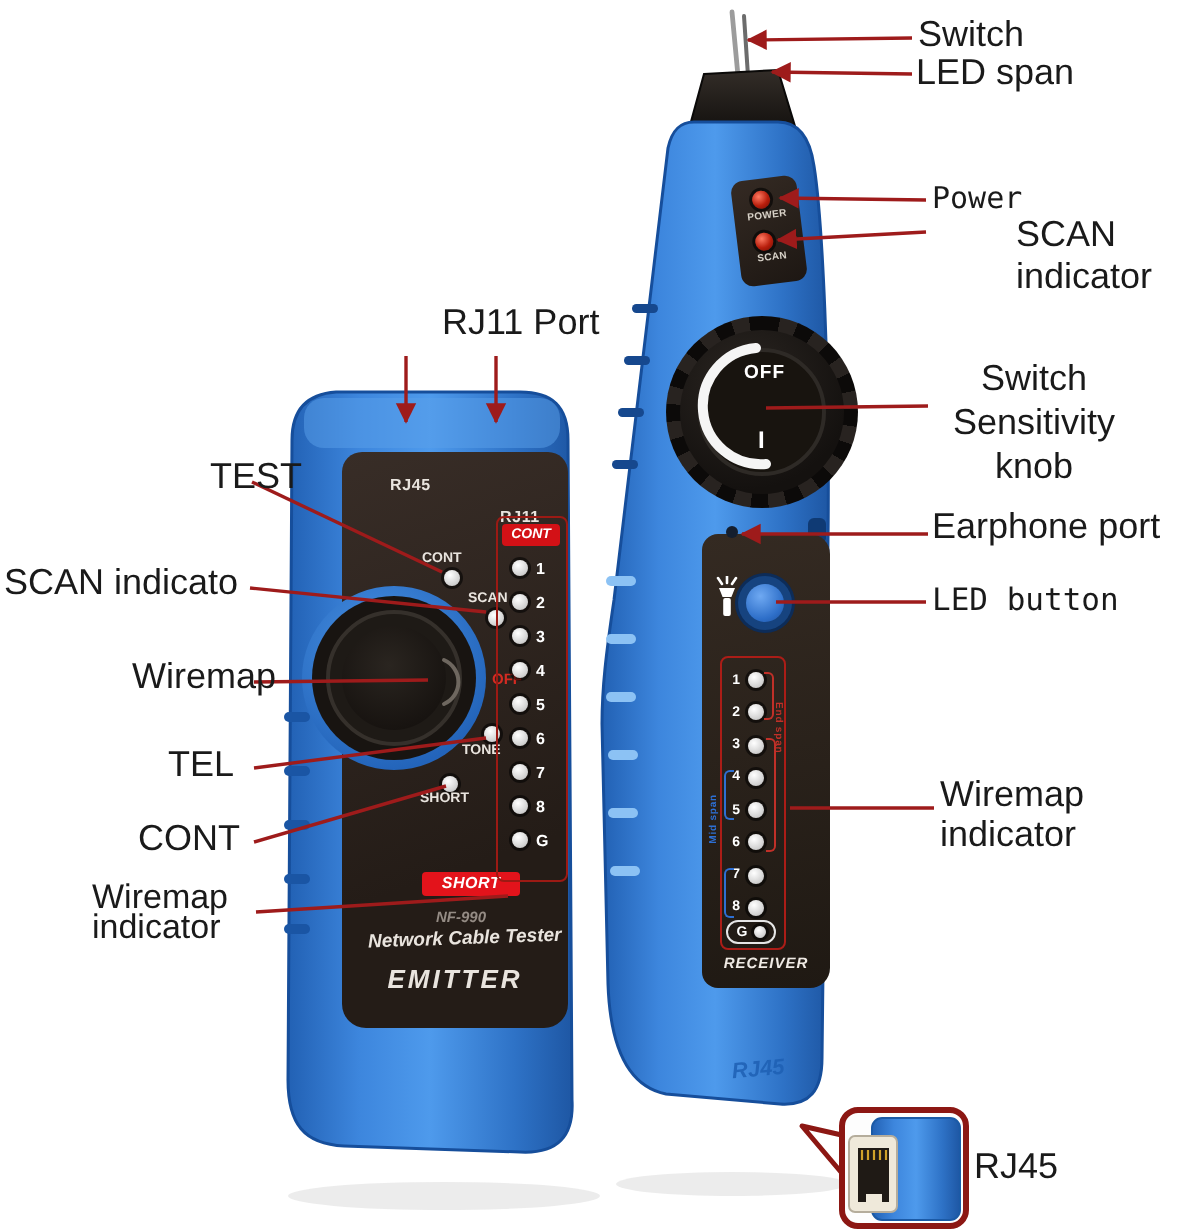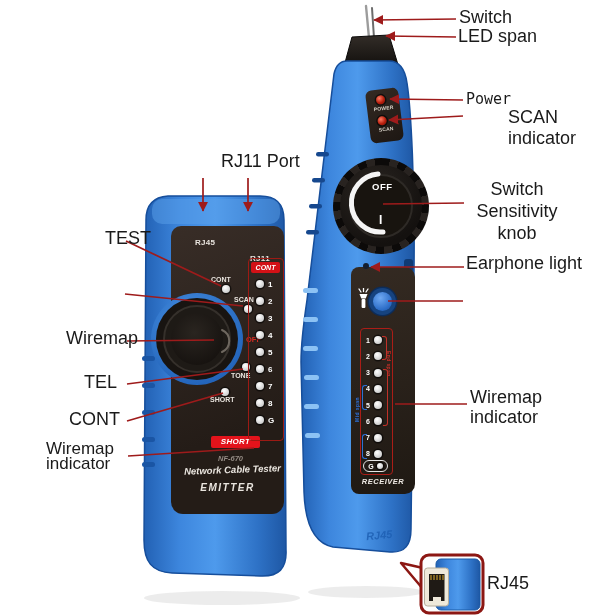--- a/index.html
+++ b/index.html
@@ -190,23 +190,23 @@
             <span class="lnum">8</span>
           </div>
         <div class="e-row">
             <span class="ldot ldotc"></span>
             <span class="lnum">G</span>
           </div>
       </div>
     </div>
 
     <div class="noyafa">SHORT</div>
-    <span class="ptxt" style="left:47px;top:228px;font-size:7.5px;font-style:italic;color:#948b84;">NF-670</span>
+    <span class="ptxt" style="left:47px;top:228px;font-size:7.5px;font-style:italic;color:#948b84;">NF-990</span>
     <span class="ptxt" style="left:13px;top:238px;font-size:9.5px;font-style:italic;white-space:nowrap;transform:rotate(-2deg);">Network Cable Tester</span>
-    <span class="ptxt" style="left:0;top:256px;width:113px;text-align:center;font-size:10px;font-style:italic;letter-spacing:1.5px;">EMITTER</span>
+    <span class="ptxt" style="left:0;top:256px;width:113px;text-align:center;font-size:13px;font-style:italic;letter-spacing:1.5px;">EMITTER</span>
   </div>
 
   <div class="dial">
     <div class="c" style="left:0;top:0;width:92px;height:92px;background:radial-gradient(circle at 42% 35%,#4a94e6,#2364ba 75%);"></div>
     <div class="c" style="left:5px;top:5px;width:82px;height:82px;background:#181411;"></div>
     <div class="c" style="left:12px;top:12px;width:68px;height:68px;background:#1e1a16;border:2px solid #35302b;box-sizing:border-box;"></div>
     <div class="c" style="left:20px;top:20px;width:52px;height:52px;background:radial-gradient(circle at 45% 38%,#2a2520,#171310 75%);"></div>
     <svg width="92" height="92" style="position:absolute;left:0;top:0;">
       <path d="M71,37 A12,12 0 0 1 71,59" stroke="#6e675f" stroke-width="2" fill="none" stroke-linecap="round"></path>
     </svg>
@@ -286,31 +286,33 @@
         <span class="ldotc" style="width:6px;height:6px;display:inline-block;"></span>
       </div>
     </div>
     <span class="abs" style="left:0;top:210px;width:64px;text-align:center;color:#efeae4;font-size:7.5px;font-weight:bold;font-style:italic;letter-spacing:.5px;">RECEIVER</span>
   </div>
 
   <span class="abs" style="left:366px;top:529px;z-index:2;color:#1e60b4;font-size:11px;font-weight:bold;font-style:italic;transform:rotate(-5deg);opacity:.85;">RJ45</span>
 
   <span class="lbl" style="left:221px;top:152px;">RJ11 Port</span>
   <span class="lbl" style="left:89px;top:229px;margin-left:16px;">TEST</span>
+  <span class="lbl" style="left:2px;top:282px;">SCAN indicato</span>
   <span class="lbl" style="left:66px;top:329px;">Wiremap</span>
   <span class="lbl" style="left:84px;top:373px;">TEL</span>
   <span class="lbl" style="left:69px;top:410px;">CONT</span>
   <span class="lbl wrap" style="left:46px;top:441px;width:90px;font-size:17px;line-height:15px;">Wiremap indicator</span>
 
   <span class="lbl" style="left:459px;top:8px;">Switch</span>
   <span class="lbl" style="left:458px;top:27px;">LED span</span>
   <span class="lbl mono" style="left:466px;top:91px;">Power</span>
   <span class="lbl wrap" style="left:464px;top:107px;width:85px;line-height:21px;margin-left:44px;">SCAN indicator</span>
   <span class="lbl wrap" style="left:467px;top:178px;width:100px;line-height:22px;text-align:center;">Switch Sensitivity knob</span>
-  <span class="lbl" style="left:466px;top:254px;">Earphone light</span>
+  <span class="lbl" style="left:466px;top:254px;">Earphone port</span>
+  <span class="lbl mono" style="left:466px;top:292px;font-size:15.5px;">LED button</span>
   <span class="lbl wrap" style="left:470px;top:387px;width:92px;line-height:20px;">Wiremap indicator</span>
   <span class="lbl" style="left:487px;top:574px;">RJ45</span>
 
   <svg class="layer arrows" width="600" height="616" viewBox="0 0 600 616">
     <defs>
       <marker id="ah" markerWidth="7" markerHeight="7" refX="5.5" refY="3.5" orient="auto">
         <path d="M0,0.5 L6,3.5 L0,6.5 Z" fill="#9e1b1b"></path>
       </marker>
     </defs>
     <circle cx="366" cy="266" r="3" fill="#141e2e"></circle>

